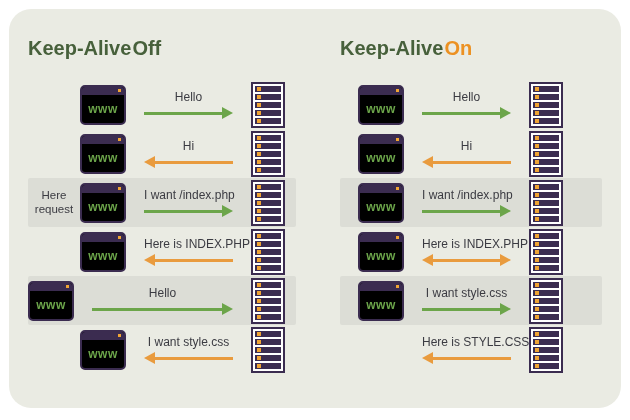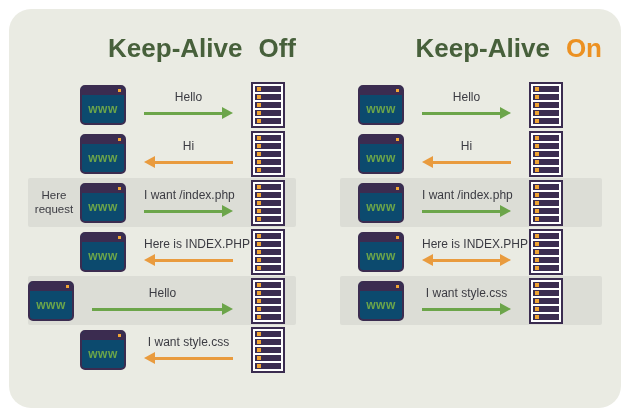--- a/index.html
+++ b/index.html
@@ -4,35 +4,35 @@
 <style>
   * { box-sizing: border-box; margin: 0; padding: 0; }
   html, body { width: 630px; height: 420px; background: #ffffff; overflow: hidden;
     font-family: "Liberation Sans", sans-serif; }
   .card { position: absolute; left: 9px; top: 9px; width: 612px; height: 399px;
     background: #eaebe3; border-radius: 22px; }
   .col { position: absolute; top: 0; height: 100%; }
   .col-left  { left: 19px;  width: 268px; }
   .col-right { left: 331px; width: 262px; }
 
-  .title { margin-top: 24px; height: 30px; display: flex; justify-content: flex-end;
-    align-items: center; gap: 16px; font-size: 26px; font-weight: 700; color: #47603b; }
+  .title { margin-top: 24px; height: 30px; display: flex; justify-content: flex-start;
+    align-items: center; gap: 1px; font-size: 20px; font-weight: 700; color: #47603b; }
   .title .suffix-on { color: #ec9122; }
 
   .rows { margin-top: 17px; }
   .row { height: 49px; display: flex; align-items: center; }
   .row.band { background: #dcddd6; border-radius: 2px; }
   .col-left  .row { padding-right: 11px; }
   .col-right .row { padding-left: 18px; padding-right: 39px; }
 
   .side-label { flex: none; width: 52px; font-size: 11.5px; line-height: 1.2;
     color: #3b3b42; text-align: center; }
 
   
-  .browser { flex: none; width: 46px; height: 40px; background: #0c4a6e;
+  .browser { flex: none; width: 46px; height: 40px; background: #000000;
     border: 2px solid #3b2c50; border-radius: 5px; overflow: hidden;
     display: flex; flex-direction: column; }
   .browser.hidden { visibility: hidden; }
   .b-titlebar { height: 8px; background: #3b2c50; position: relative; flex: none; }
   .b-dot { position: absolute; right: 3px; top: 2px; width: 3px; height: 3px;
     background: #f0a434; }
   .b-body { flex: 1; display: flex; align-items: center; justify-content: center;
     font-size: 12px; font-weight: 700; color: #6ca54a; letter-spacing: 0.5px; }
 
   
@@ -335,17 +335,37 @@
         </div>
         <div class="server">
           <i class="slat"></i>
             <i class="slat"></i>
             <i class="slat"></i>
             <i class="slat"></i>
             <i class="slat"></i>
         </div>
       </div>
 
+      <div class="row">
+        <div class="browser hidden">
+          <div class="b-titlebar"></div>
+          <div class="b-body">www</div>
+        </div>
+        <div class="arrow-area">
+          <div class="msg">Here is STYLE.CSS</div>
+          <div class="arrow orange left">
+              <i class="shaft"></i>
+              <i class="head head-l"></i>
+            </div>
+        </div>
+        <div class="server">
+          <i class="slat"></i>
+            <i class="slat"></i>
+            <i class="slat"></i>
+            <i class="slat"></i>
+            <i class="slat"></i>
+        </div>
+      </div>
 
     </div>
   </div>
 
 </div>
 
 </body></html>

